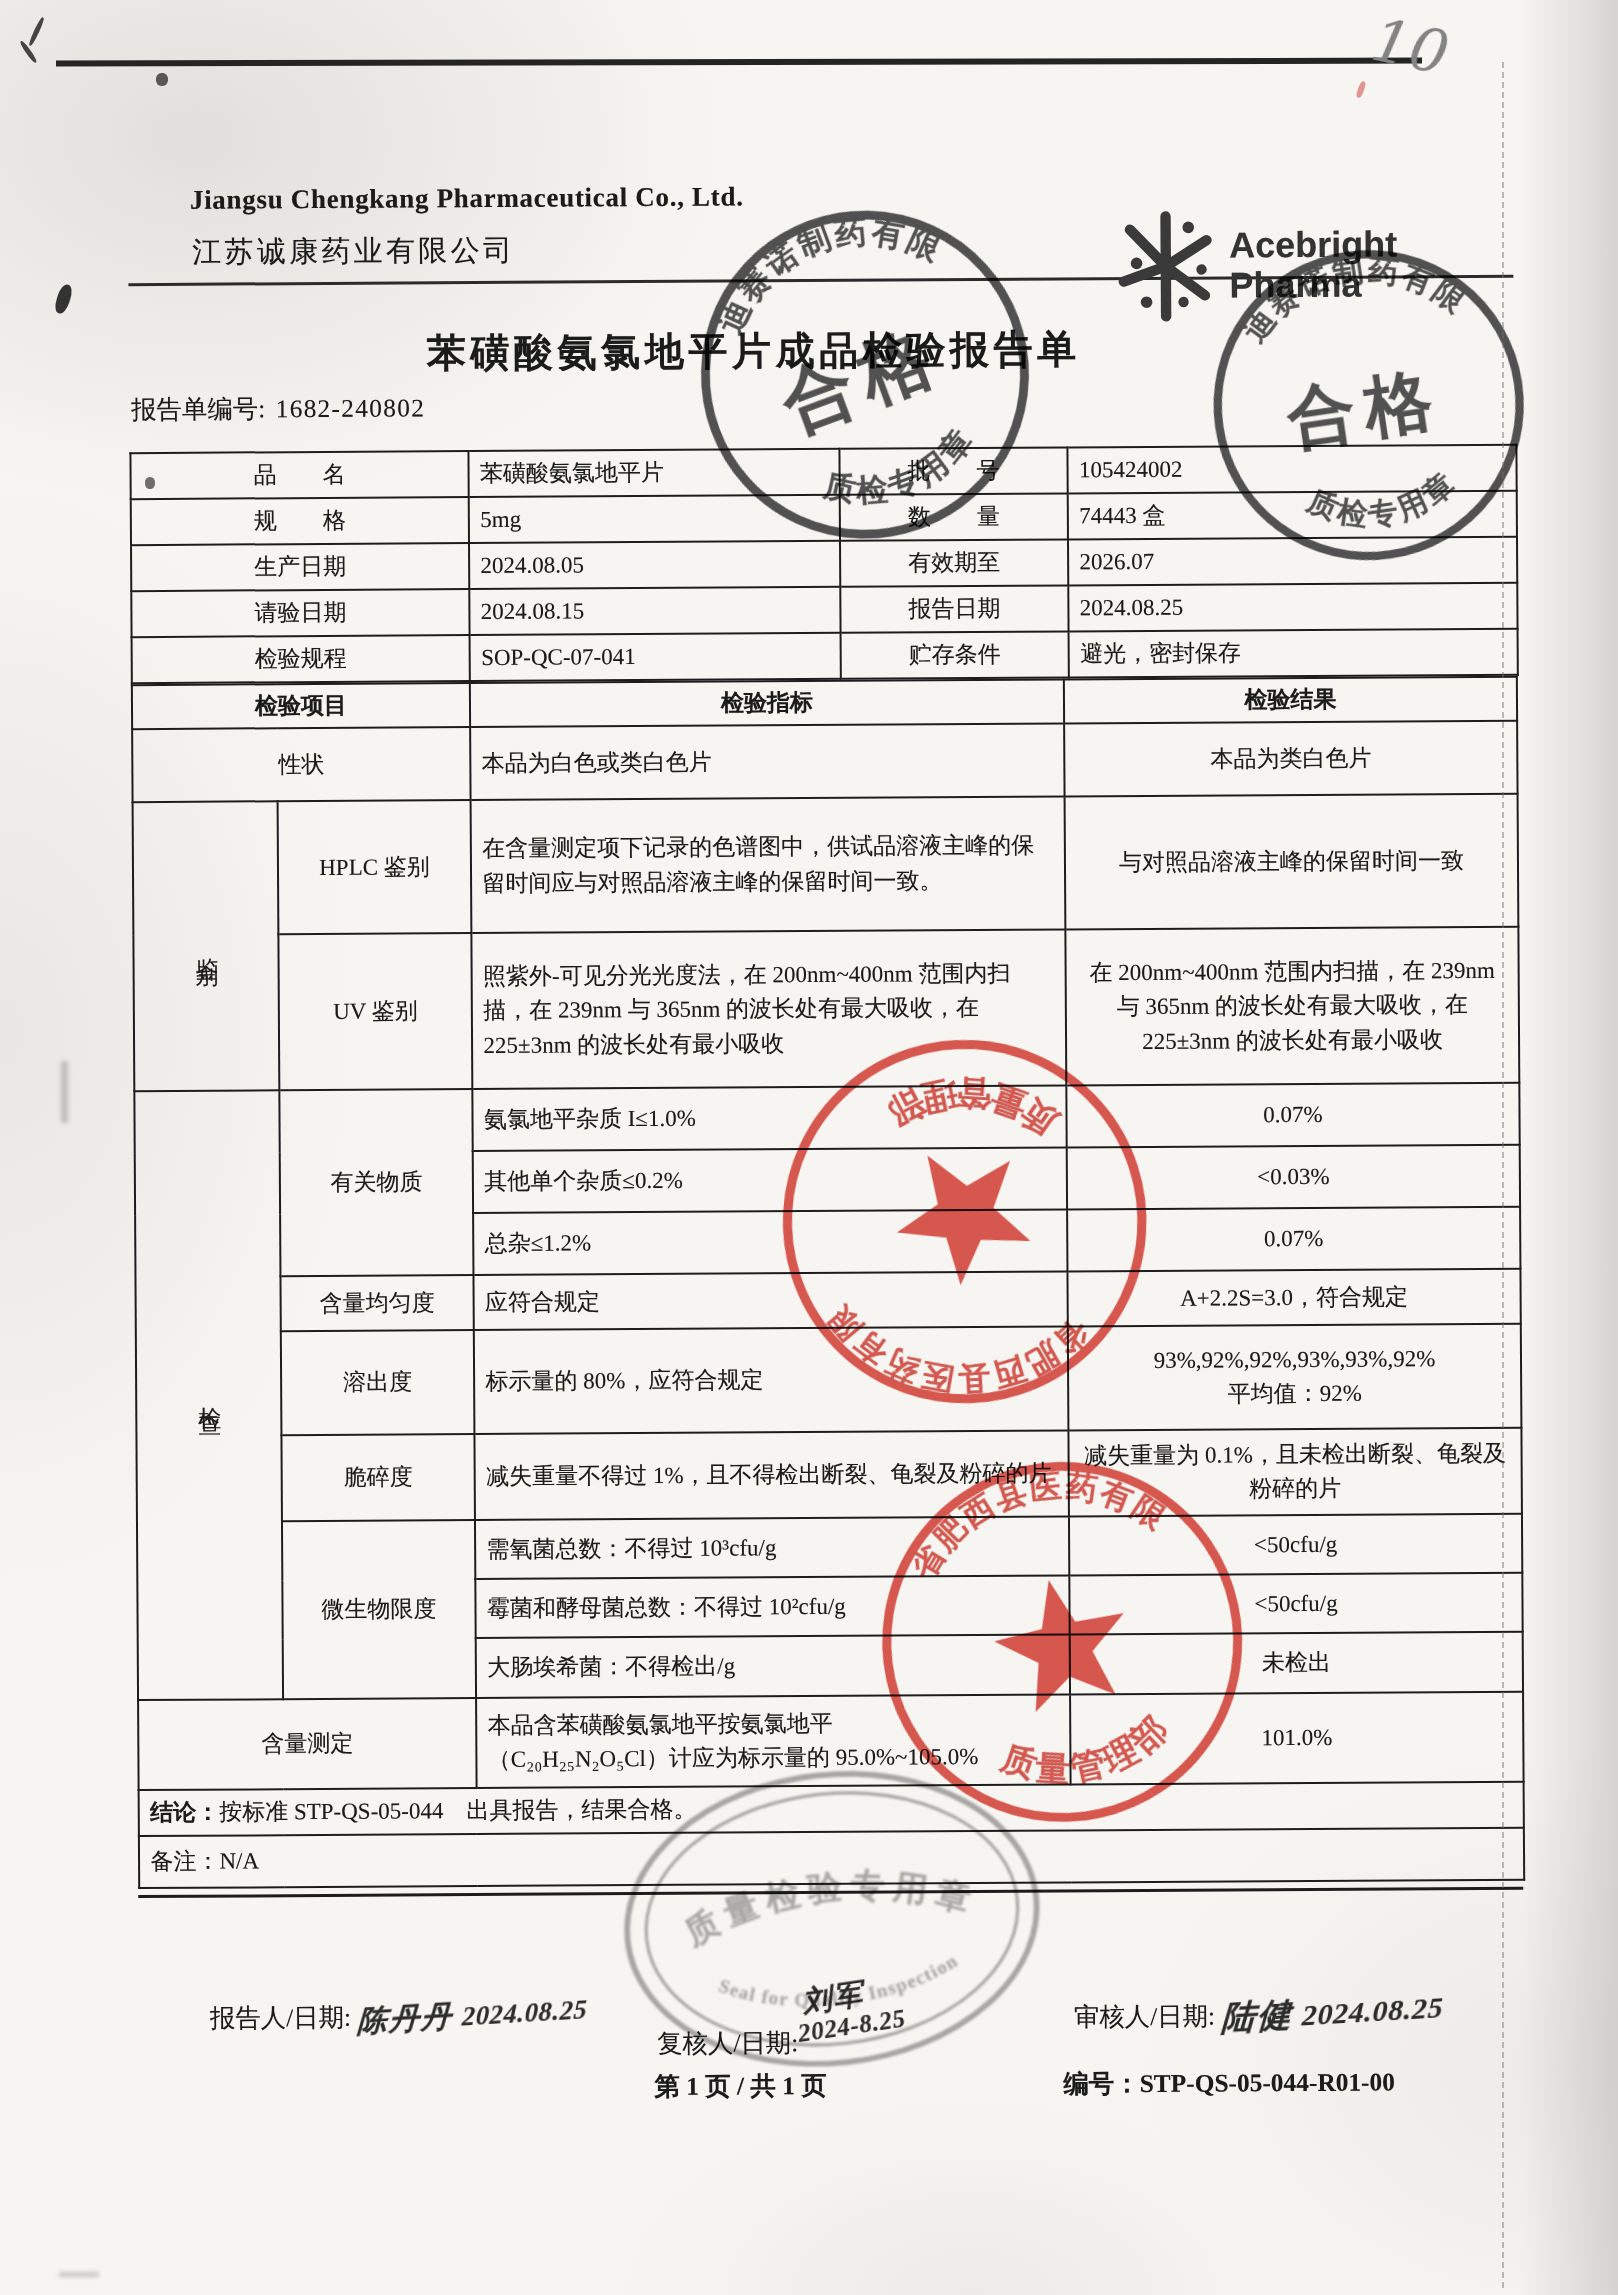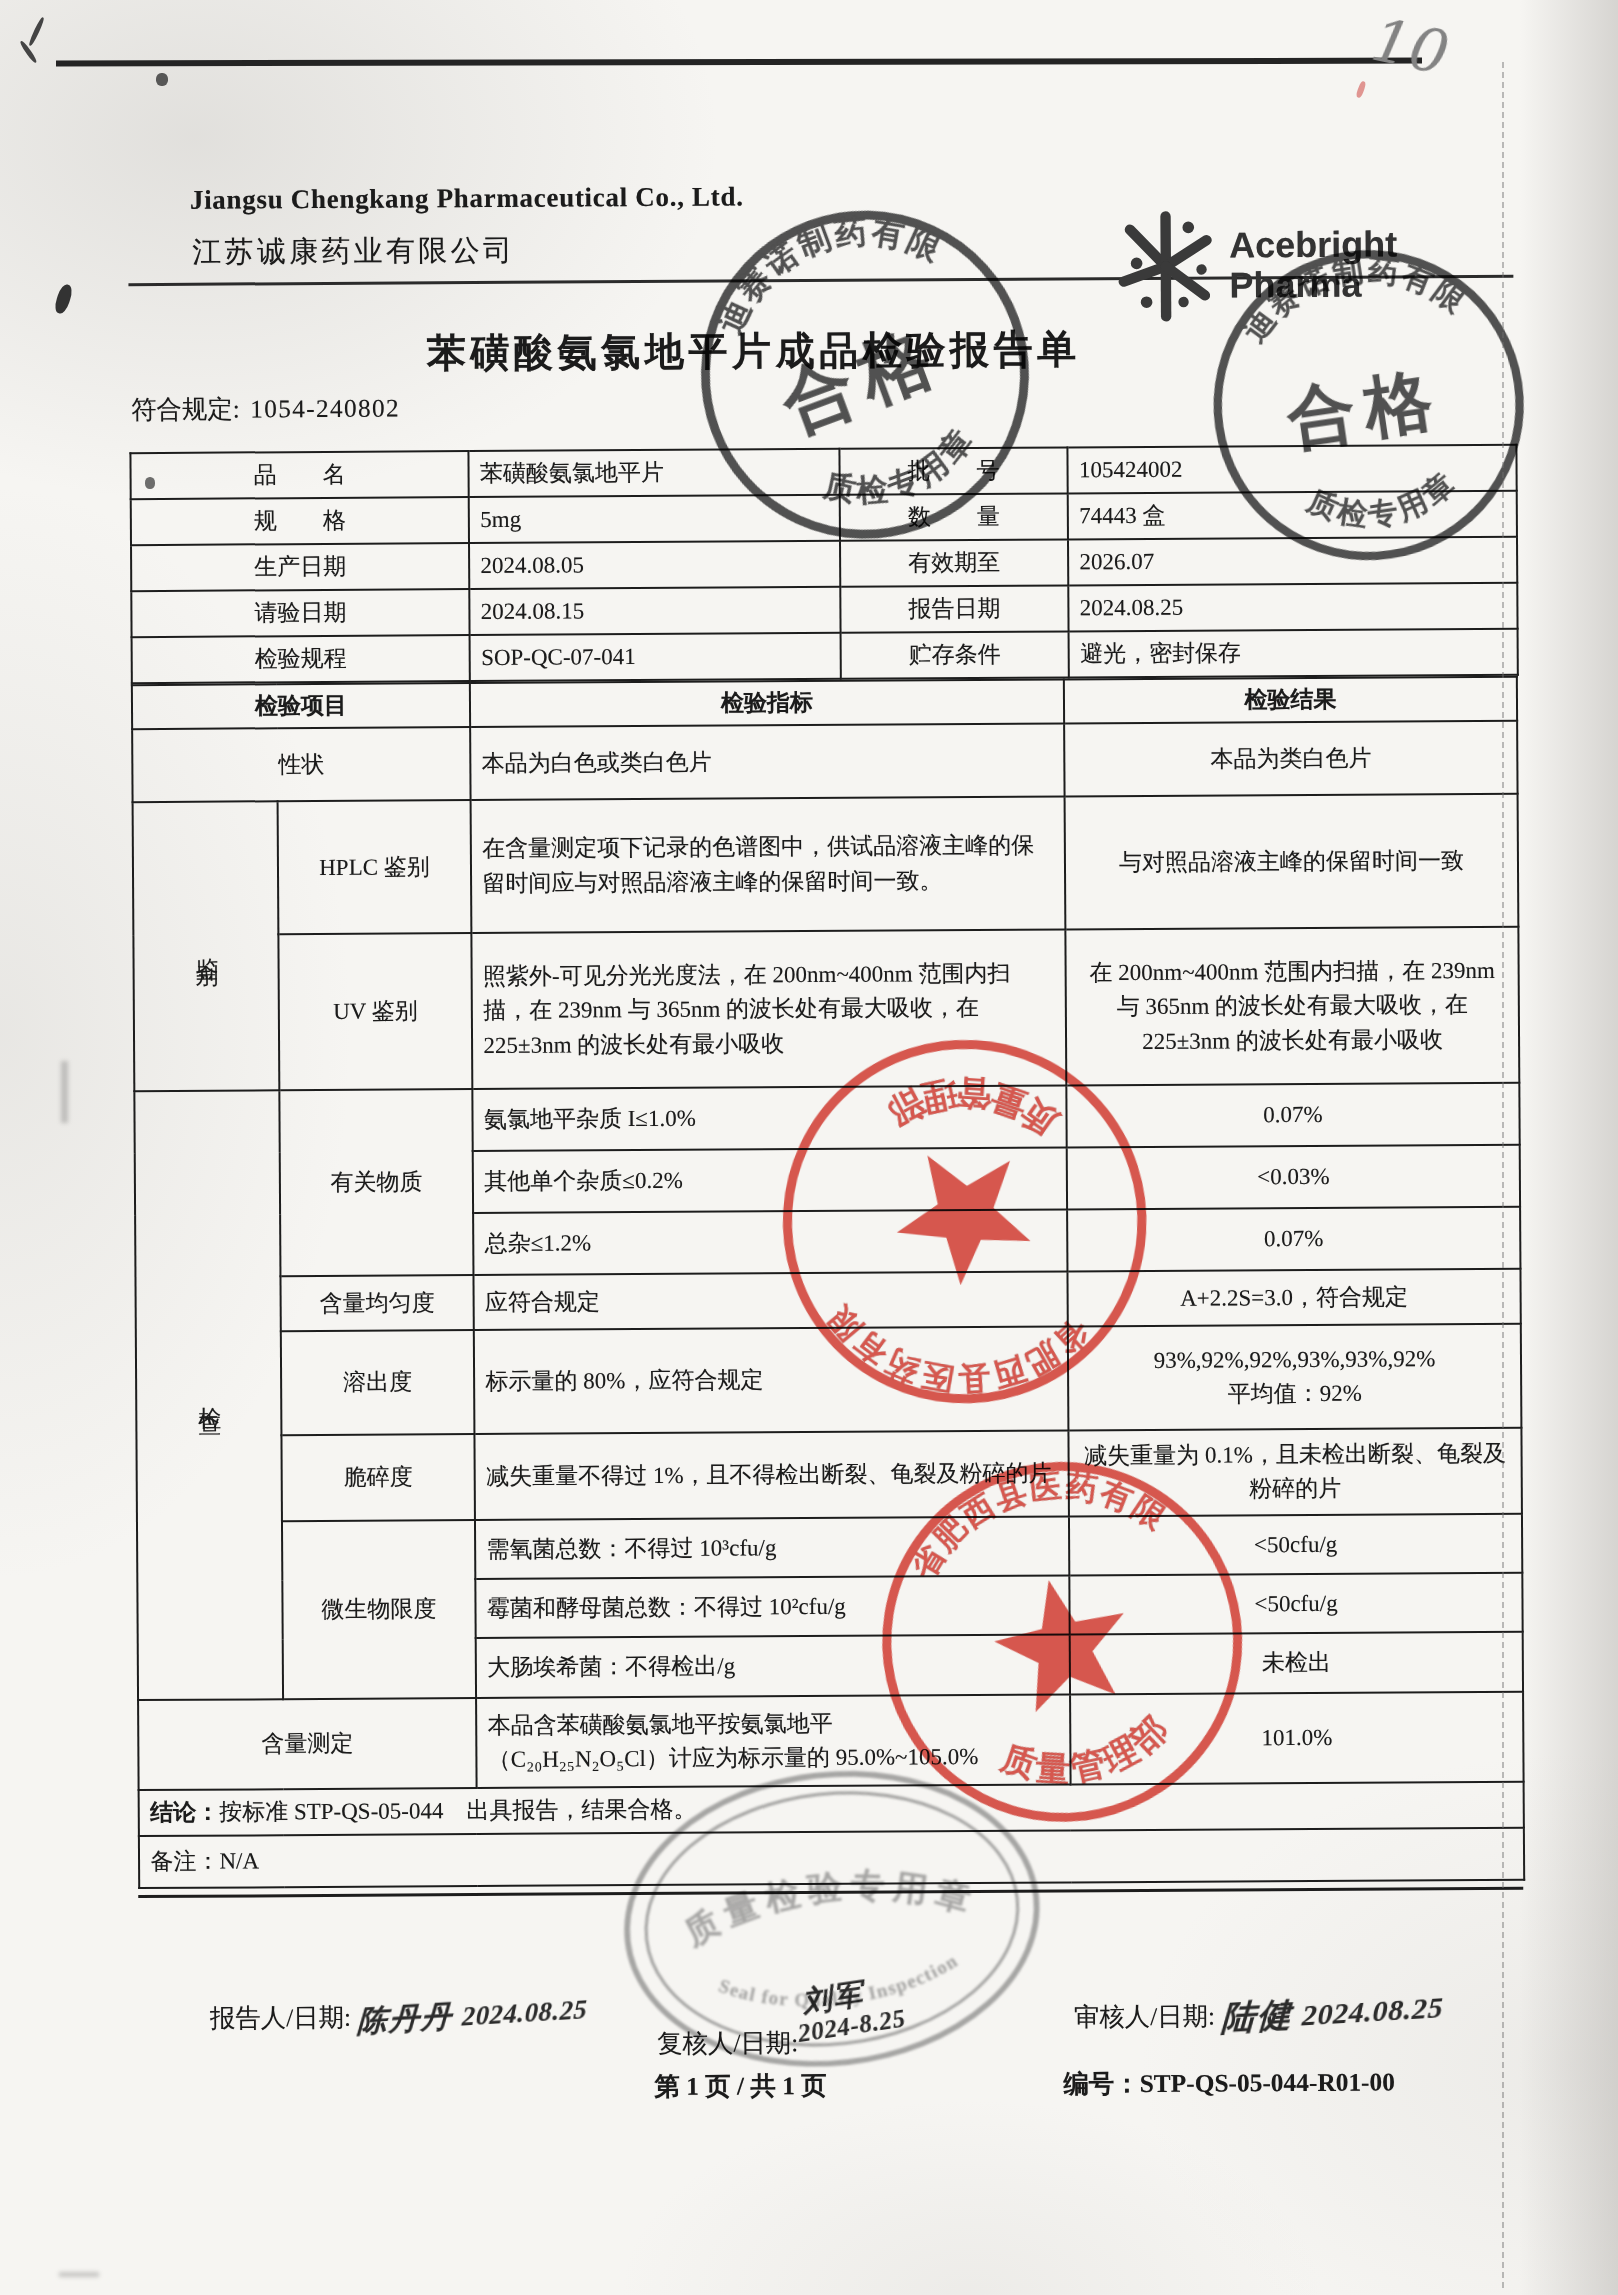--- a/index.html
+++ b/index.html
@@ -102,21 +102,21 @@
       </g>
     </svg>
     <div class="abs logo-text">
       <div>Acebright</div>
       <div>Pharma</div>
     </div>
 
     <div class="abs doc-title">苯磺酸氨氯地平片成品检验报告单</div>
 
     <div class="abs report-no">
-      <span>符合规定:</span><span class="num">1054-240802</span>
+      <span>报告单编号:</span><span class="num">1682-240802</span>
     </div>
 
     <div class="abs tables">
 
       <table>
         <colgroup>
             <col style="width:338px">
             <col style="width:371px">
             <col style="width:228px">
             <col style="width:449px">

